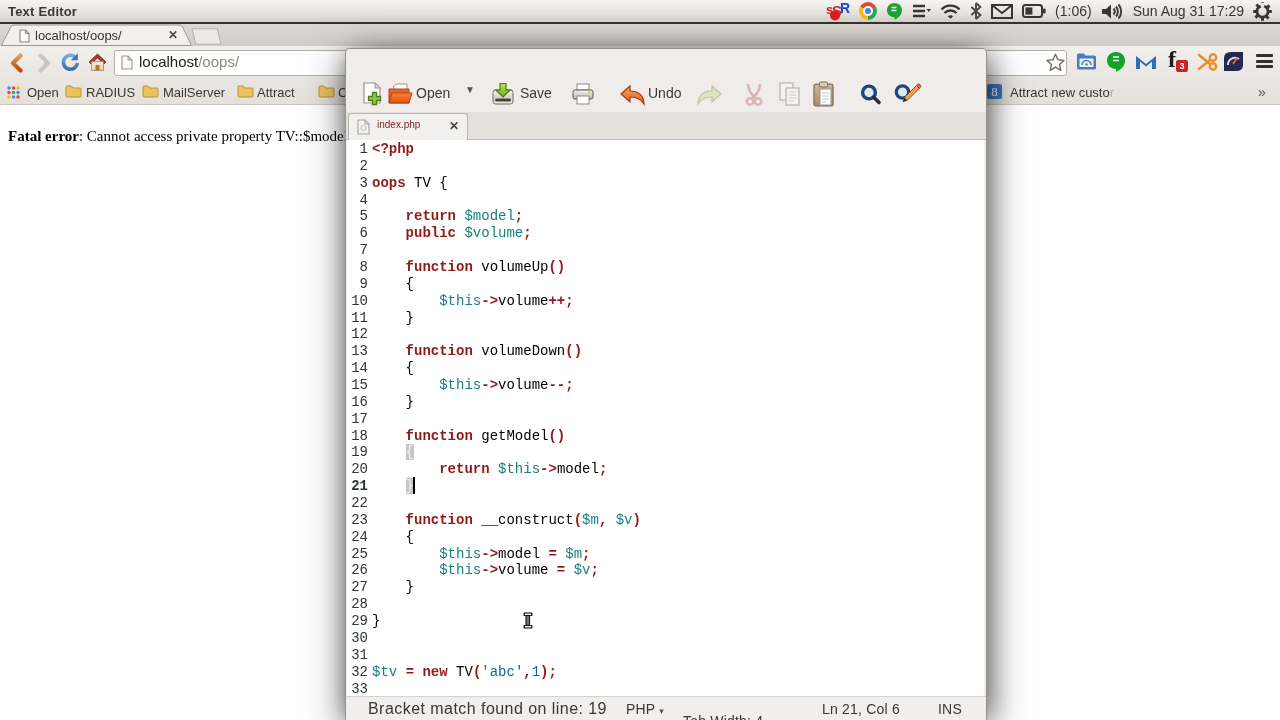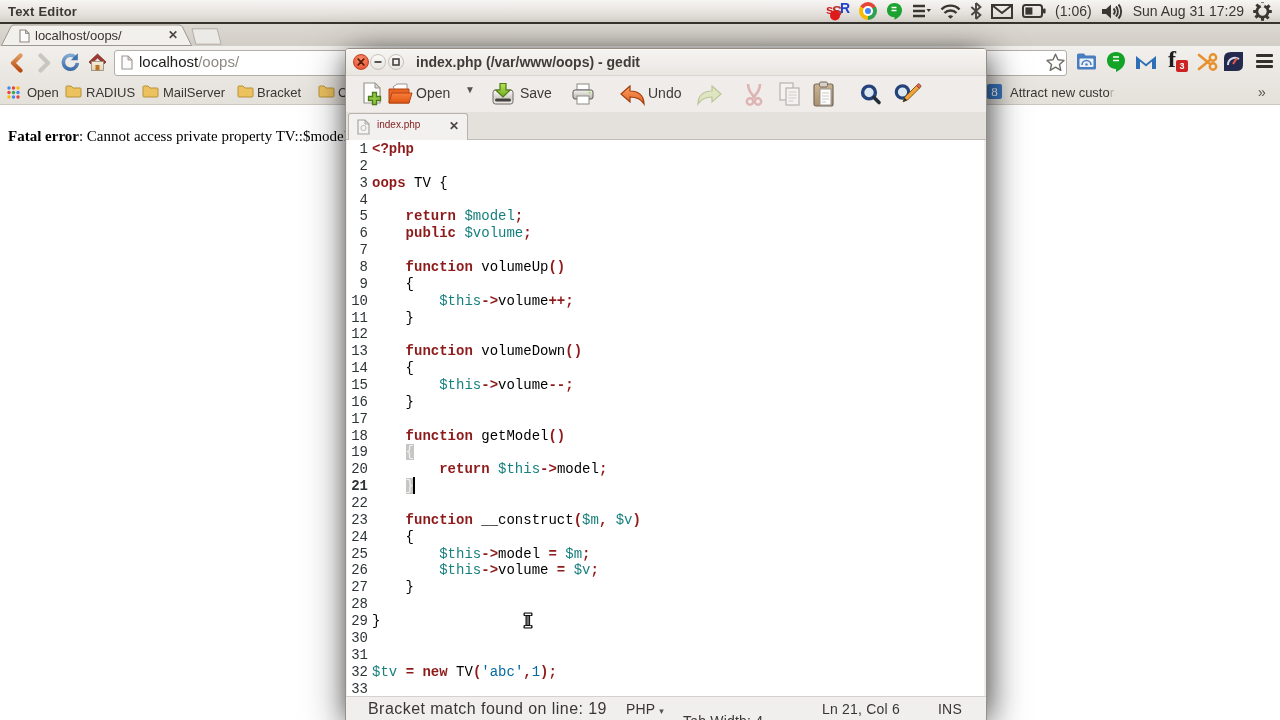--- a/index.html
+++ b/index.html
@@ -221,51 +221,33 @@
         <path d="M1 2 Q1 1 2 1 L6 1 L8 3 L15 3 Q16 3 16 4 L16 11 Q16 12 15 12 L2 12 Q1 12 1 11 Z" fill="#ecc25f" stroke="#b8923a" stroke-width="1"></path>
       </svg>
     <span style="position:absolute;left:86px;top:5px;">RADIUS</span>
     <svg class="bmf" style="left:142px;" width="17" height="13" viewBox="0 0 17 13">
         <path d="M1 2 Q1 1 2 1 L6 1 L8 3 L15 3 Q16 3 16 4 L16 11 Q16 12 15 12 L2 12 Q1 12 1 11 Z" fill="#ecc25f" stroke="#b8923a" stroke-width="1"></path>
       </svg>
     <span style="position:absolute;left:163px;top:5px;">MailServer</span>
     <svg class="bmf" style="left:237px;" width="17" height="13" viewBox="0 0 17 13">
         <path d="M1 2 Q1 1 2 1 L6 1 L8 3 L15 3 Q16 3 16 4 L16 11 Q16 12 15 12 L2 12 Q1 12 1 11 Z" fill="#ecc25f" stroke="#b8923a" stroke-width="1"></path>
       </svg>
-    <span style="position:absolute;left:257px;top:5px;">Bracket</span>
+    <span style="position:absolute;left:257px;top:5px;">Attract</span>
     <svg class="bmf" style="left:318px;" width="17" height="13" viewBox="0 0 17 13">
         <path d="M1 2 Q1 1 2 1 L6 1 L8 3 L15 3 Q16 3 16 4 L16 11 Q16 12 15 12 L2 12 Q1 12 1 11 Z" fill="#ecc25f" stroke="#b8923a" stroke-width="1"></path>
       </svg>
     <span style="position:absolute;left:338px;top:5px;">Ch</span>
     <div style="position:absolute;left:987px;top:4px;width:15px;height:15px;background:#3a78c2;border-radius:2px;color:#fff;font-family:'Liberation Serif',serif;font-size:13px;text-align:center;line-height:15px;">8</div>
     <span style="position:absolute;left:1010px;top:5px;">Attract new custo<span style="color:#b0aca6;">r</span></span>
     <span style="position:absolute;left:1258px;top:4px;color:#56524d;font-size:14px;">»</span>
   </div>
   <div id="content">
     <div id="fatal"><b>Fatal error</b>: Cannot access private property TV::$model in /var/www/oops/index.php on line 35</div>
   </div>
   <div id="gedit">
-    <div id="gtitle">
-      <div id="btn-close" class="wbtn">
-          <svg width="14" height="14" viewBox="0 0 14 14">
-            <path d="M4.2 4.2 L9.8 9.8 M9.8 4.2 L4.2 9.8" stroke="#5e1e08" stroke-width="1.8" stroke-linecap="round"></path>
-          </svg>
-        </div>
-      <div id="btn-min" class="wbtn">
-          <svg width="14" height="14" viewBox="0 0 14 14">
-            <path d="M3.5 7 H10.5" stroke="#464340" stroke-width="1.8"></path>
-          </svg>
-        </div>
-      <div id="btn-max" class="wbtn">
-          <svg width="14" height="14" viewBox="0 0 14 14">
-            <rect x="4" y="4" width="6" height="6" fill="none" stroke="#464340" stroke-width="1.6"></rect>
-          </svg>
-        </div>
-      <div class="t">index.php (/var/www/oops) - gedit</div>
-    </div>
     <div id="gtoolbar">
       <svg style="position:absolute;left:14px;top:5px;" width="26" height="26" viewBox="0 0 26 26">
         <path d="M4 2 h11 l5 5 v15 h-16 z" fill="#fdfdfd" stroke="#9a958e" stroke-width="1.2"></path>
         <path d="M15 2 l5 5 h-5 z" fill="#d8d4ce" stroke="#9a958e" stroke-width="1"></path>
         <path d="M15.5 13.5 h4 v4 h4 v4 h-4 v4 h-4 v-4 h-4 v-4 h4 z" fill="#8ec641" stroke="#4e7a1e" stroke-width="1.3" transform="translate(-3,-2)"></path>
       </svg>
       <svg style="position:absolute;left:41px;top:6px;" width="26" height="24" viewBox="0 0 26 24">
         <path d="M6 5 l4 -3 h10 v8 h-10 z" fill="#fff" stroke="#9a958e" stroke-width="1"></path>
         <path d="M2 7 h20 v14 h-20 z" fill="#e86425" stroke="#b34413" stroke-width="1"></path>
         <path d="M2 21 l3-10 h20 l-3 10 z" fill="url(#foldg)" stroke="#b34413" stroke-width="1"></path>

